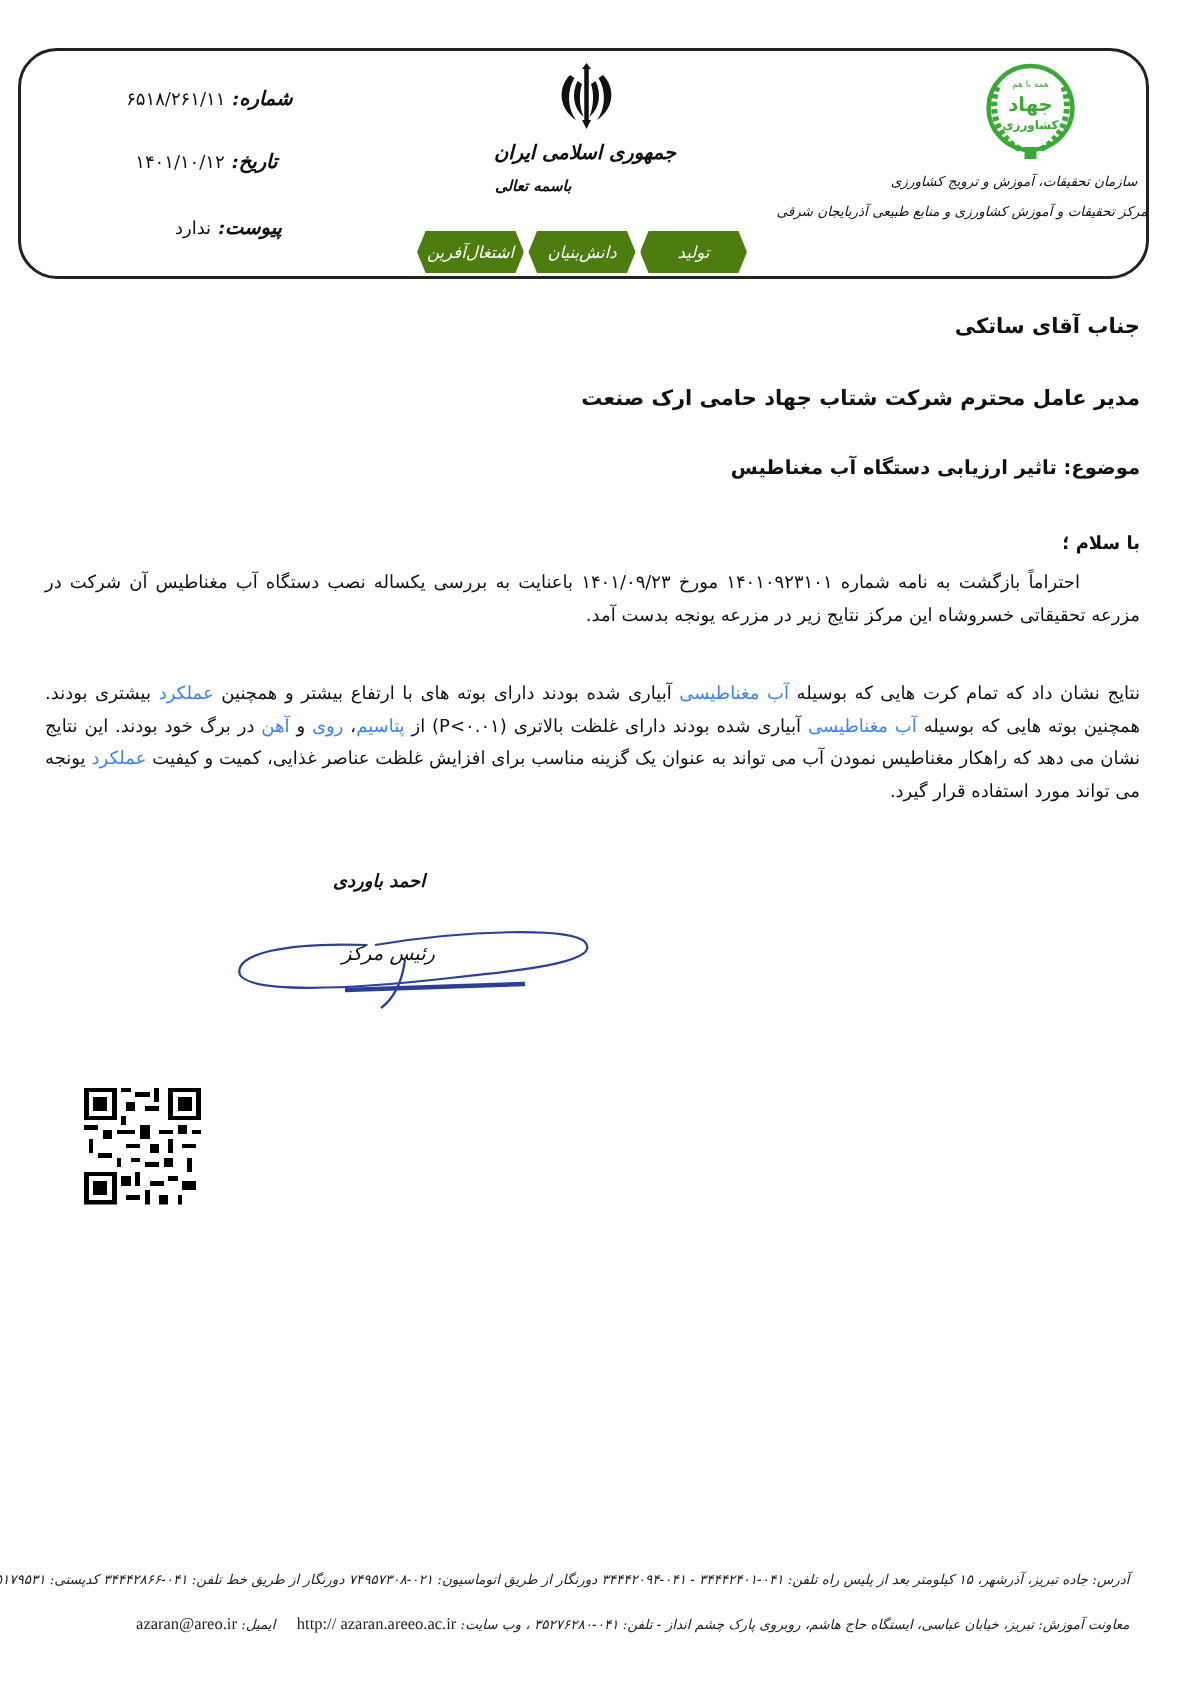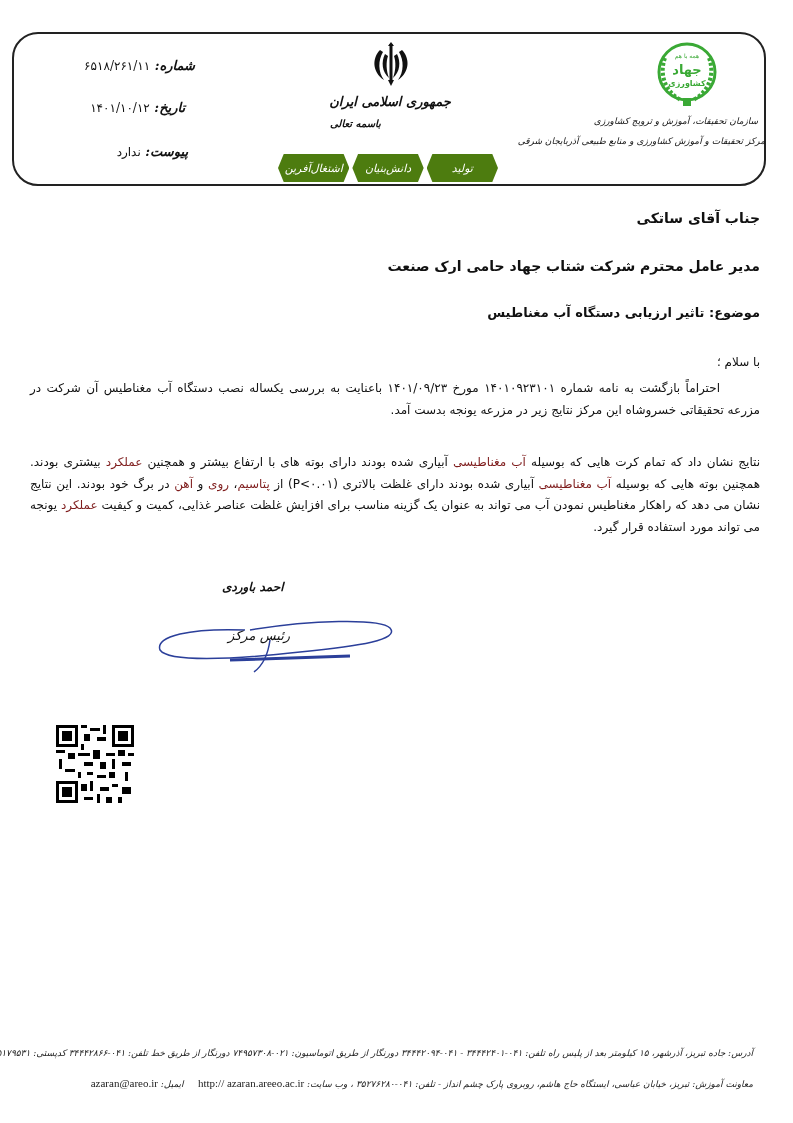--- a/index.html
+++ b/index.html
@@ -20,21 +20,21 @@
   .slogan { flex: 1; background: #4d7c0f; color: #fff; font-family: "DejaVu Serif", serif; font-style: italic;
      font-size: 11px; display: flex; align-items: center; justify-content: center; direction: rtl;
      clip-path: polygon(8% 0, 92% 0, 100% 50%, 92% 100%, 8% 100%, 0 50%); }
   .logo { left: 655px; top: 38px; width: 64px; height: 70px; }
   .org1 { left: 590px; top: 116px; width: 172px; text-align: center; font-family: "DejaVu Serif", serif;
      font-style: italic; font-size: 9px; direction: rtl; }
   .org2 { left: 585px; top: 136px; width: 180px; text-align: right; font-family: "DejaVu Serif", serif;
      font-style: italic; font-size: 9px; direction: rtl; white-space: nowrap; }
   .addressee { right: 33px; font-family: "DejaVu Sans", sans-serif; font-weight: bold; font-size: 14px; direction: rtl; white-space: nowrap; }
   .body-text { right: 33px; width: 730px; font-size: 12px; line-height: 21.5px; direction: rtl; text-align: justify; }
-  .hl { color: #7f1d1d; }
+  .hl { color: #3b82f6; }
   .sig-name { left: 222px; top: 580px; font-family: "DejaVu Serif", serif; font-style: italic; font-weight: bold; font-size: 12px; direction: rtl; }
   .sig-title { left: 228px; top: 628px; font-family: "DejaVu Serif", serif; font-style: italic; font-size: 13px; direction: rtl; }
   .sig-svg { left: 150px; top: 600px; width: 260px; height: 80px; }
   .qr { left: 56px; top: 725px; width: 78px; height: 78px; }
   .footer-line { right: 40px; font-family: "DejaVu Serif", serif; font-style: italic; font-size: 9px; direction: rtl; white-space: nowrap; color: #222; }
   .footer-line .ltr { font-style: normal; font-family: "Liberation Serif", serif; font-size: 11px; direction: ltr; unicode-bidi: embed; }
 </style>
 </head>
 <body>
 
@@ -80,21 +80,21 @@
   <text x="32" y="36" text-anchor="middle" font-size="13" font-weight="bold" fill="#3aa935" font-family="DejaVu Sans, sans-serif">جهاد</text>
   <text x="32" y="48" text-anchor="middle" font-size="8" font-weight="bold" fill="#3aa935" font-family="DejaVu Sans, sans-serif">کشاورزی</text>
 </svg>
 <div class="abs org1">سازمان تحقیقات، آموزش و ترویج کشاورزی</div>
 <div class="abs org2">مرکز تحقیقات و آموزش کشاورزی و منابع طبیعی آذربایجان شرقی</div>
 
 <div class="abs addressee" style="top:210px;">جناب آقای ساتکی</div>
 <div class="abs addressee" style="top:258px;">مدیر عامل محترم شرکت شتاب جهاد حامی ارک صنعت</div>
 <div class="abs addressee" style="top:305px; font-size:13px;">موضوع: تاثیر ارزیابی دستگاه آب مغناطیس</div>
 
-<div class="abs body-text" style="top:352px;">با سلام ؛</div>
+<div class="abs body-text" style="top:352px;font-weight:bold;">با سلام ؛</div>
 <div class="abs body-text" style="top:378px; text-indent:40px;">احتراماً بازگشت به نامه شماره ۱۴۰۱۰۹۲۳۱۰۱ مورخ ۱۴۰۱/۰۹/۲۳ باعنایت به بررسی یکساله نصب دستگاه آب مغناطیس آن شرکت در مزرعه تحقیقاتی خسروشاه این مرکز نتایج زیر در مزرعه یونجه بدست آمد.</div>
 <div class="abs body-text" style="top:452px;">
   <span>نتایج نشان داد که تمام کرت هایی که بوسیله </span><span class="hl">آب مغناطیسی</span><span> آبیاری شده بودند دارای بوته های با ارتفاع بیشتر و همچنین </span><span class="hl">عملکرد</span><span> بیشتری بودند. همچنین بوته هایی که بوسیله </span><span class="hl">آب مغناطیسی</span><span> آبیاری شده بودند دارای غلظت بالاتری (P&lt;۰.۰۱) از </span><span class="hl">پتاسیم</span><span>، </span><span class="hl">روی</span><span> و </span><span class="hl">آهن</span><span> در برگ خود بودند. این نتایج نشان می دهد که راهکار مغناطیس نمودن آب می تواند به عنوان یک گزینه مناسب برای افزایش غلظت عناصر غذایی، کمیت و کیفیت </span><span class="hl">عملکرد</span><span> یونجه می تواند مورد استفاده قرار گیرد.</span>
 </div>
 
 <div class="abs sig-name">احمد باوردی</div>
 <svg class="abs sig-svg" viewBox="0 0 260 80">
   <path d="M95 30 C40 28 5 36 10 50 C18 62 80 60 150 52 C210 46 250 40 240 28 C230 18 160 20 100 30" fill="none" stroke="#2b3f9a" stroke-width="1.5"></path>
   <path d="M80 60 L200 56" stroke="#2b3f9a" stroke-width="3"></path>
   <path d="M120 40 C118 55 112 66 104 72" fill="none" stroke="#2b3f9a" stroke-width="1.5"></path>

